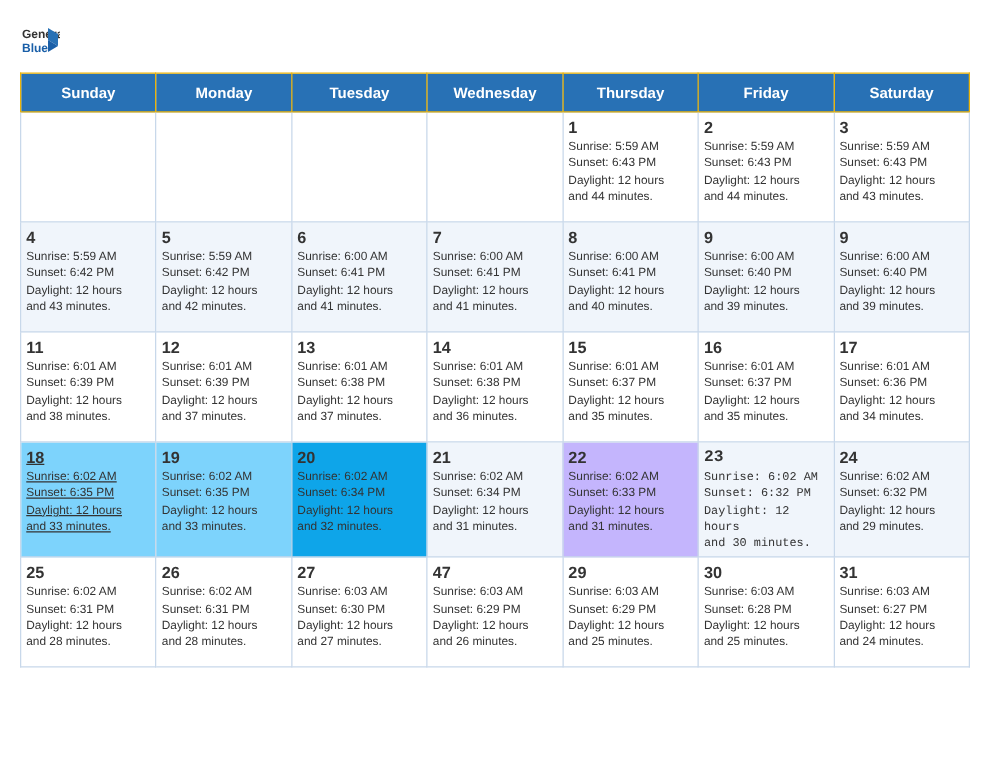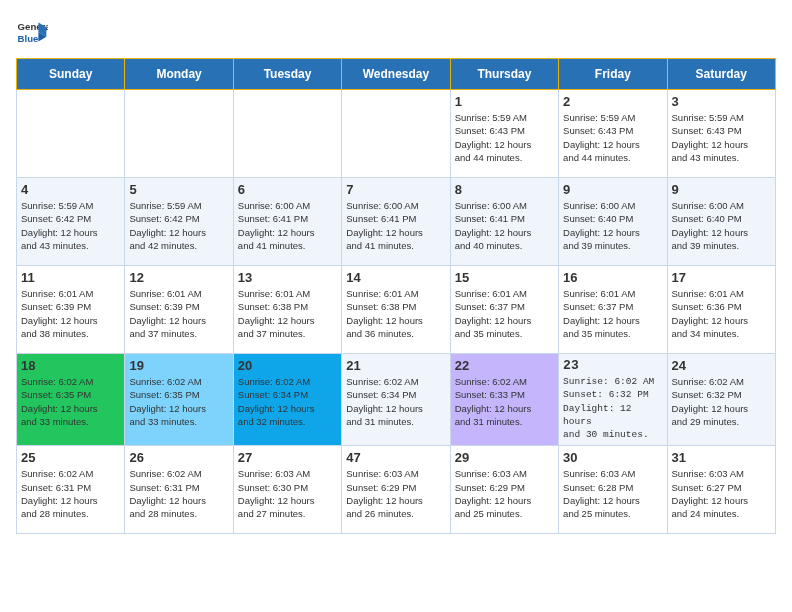--- a/index.html
+++ b/index.html
@@ -235,21 +235,21 @@
         </td>
         <td>
           <span class="day-num">17</span>
           <div class="day-info" style="white-space: pre-line;">Sunrise: 6:01 AM
 Sunset: 6:36 PM
 Daylight: 12 hours
 and 34 minutes.</div>
         </td>
       </tr>
       <tr>
-        <td style="background: #22c55e;">
+        <td style="background: #7dd3fc; text-decoration: underline;">
           <span class="day-num">18</span>
           <div class="day-info" style="white-space: pre-line;">Sunrise: 6:02 AM
 Sunset: 6:35 PM
 Daylight: 12 hours
 and 33 minutes.</div>
         </td>
         <td style="background: #7dd3fc;">
           <span class="day-num">19</span>
           <div class="day-info" style="white-space: pre-line;">Sunrise: 6:02 AM
 Sunset: 6:35 PM

